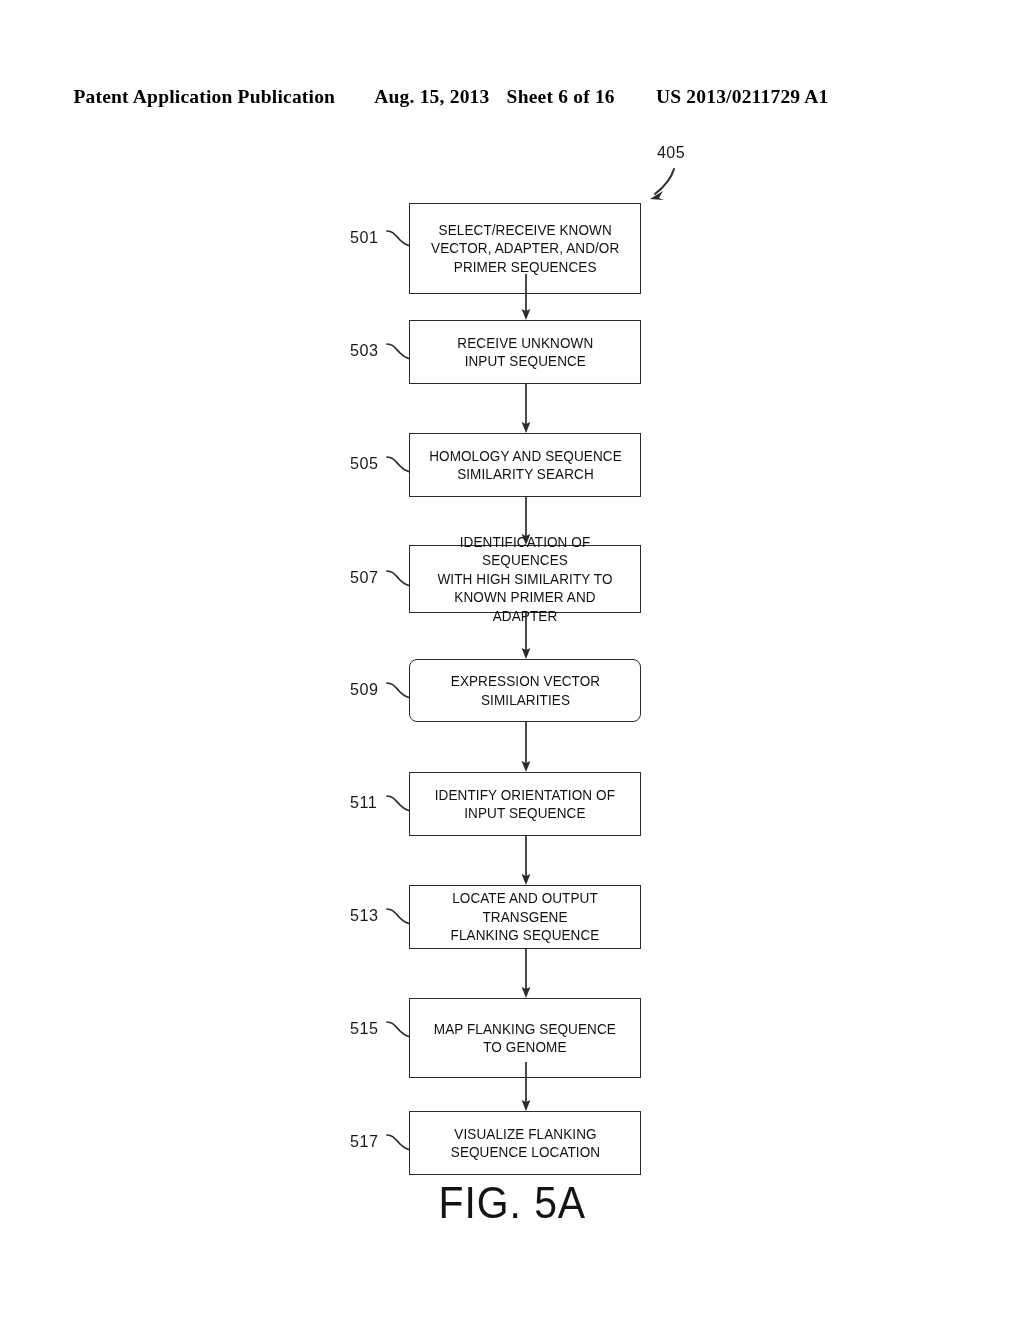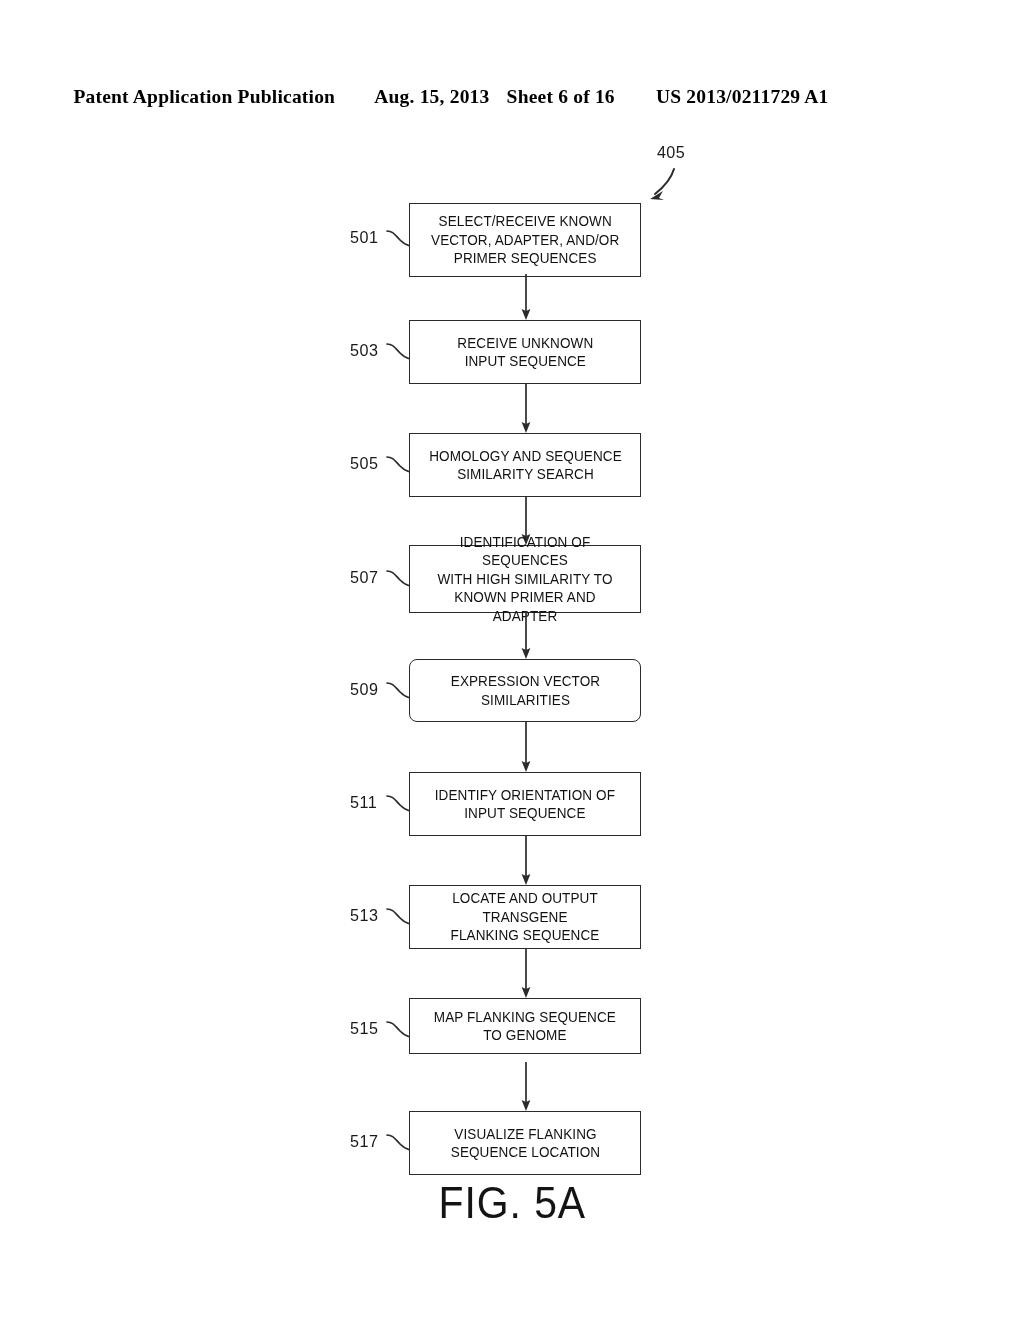--- a/index.html
+++ b/index.html
@@ -166,21 +166,21 @@
     </svg>
   </div>
 
 <div class="step" style="top: 0px;">
       <div class="step-num" style="top: 227.5px;">501</div>
       <div class="leader" style="top: 225.5px;">
         <svg width="26" height="26" viewBox="0 0 26 26">
           <path d="M 1 5 C 7 5, 9 9, 14 14 C 17 17, 20 19, 24 20" stroke="#2b2b2b" stroke-width="1.7" fill="none" stroke-linecap="round"></path>
         </svg>
       </div>
-      <div class="box" style="top: 203px; height: 74px;">
+      <div class="box" style="top: 203px; height: 91px;">
         <div class="box-text">SELECT/RECEIVE KNOWN
 VECTOR, ADAPTER, AND/OR
 PRIMER SEQUENCES</div>
       </div>
     </div>
     <div class="connector" style="top: 274px; height: 46px;">
       <svg width="14" height="46" viewBox="0 0 14 46">
         <line x1="7" y1="0" x2="7" y2="37" stroke="#2b2b2b" stroke-width="1.7"></line>
         <path d="M 7 46 L 2.6 35 L 7 37 L 11.4 35 Z" fill="#2b2b2b"></path>
       </svg>
@@ -294,21 +294,21 @@
         <path d="M 7 49 L 2.6 38 L 7 40 L 11.4 38 Z" fill="#2b2b2b"></path>
       </svg>
     </div>
     <div class="step" style="top: 0px;">
       <div class="step-num" style="top: 1019px;">515</div>
       <div class="leader" style="top: 1017px;">
         <svg width="26" height="26" viewBox="0 0 26 26">
           <path d="M 1 5 C 7 5, 9 9, 14 14 C 17 17, 20 19, 24 20" stroke="#2b2b2b" stroke-width="1.7" fill="none" stroke-linecap="round"></path>
         </svg>
       </div>
-      <div class="box" style="top: 998px; height: 56px;">
+      <div class="box" style="top: 998px; height: 80px;">
         <div class="box-text">MAP FLANKING SEQUENCE
 TO GENOME</div>
       </div>
     </div>
     <div class="connector" style="top: 1062px; height: 49px;">
       <svg width="14" height="49" viewBox="0 0 14 49">
         <line x1="7" y1="0" x2="7" y2="40" stroke="#2b2b2b" stroke-width="1.7"></line>
         <path d="M 7 49 L 2.6 38 L 7 40 L 11.4 38 Z" fill="#2b2b2b"></path>
       </svg>
     </div>

